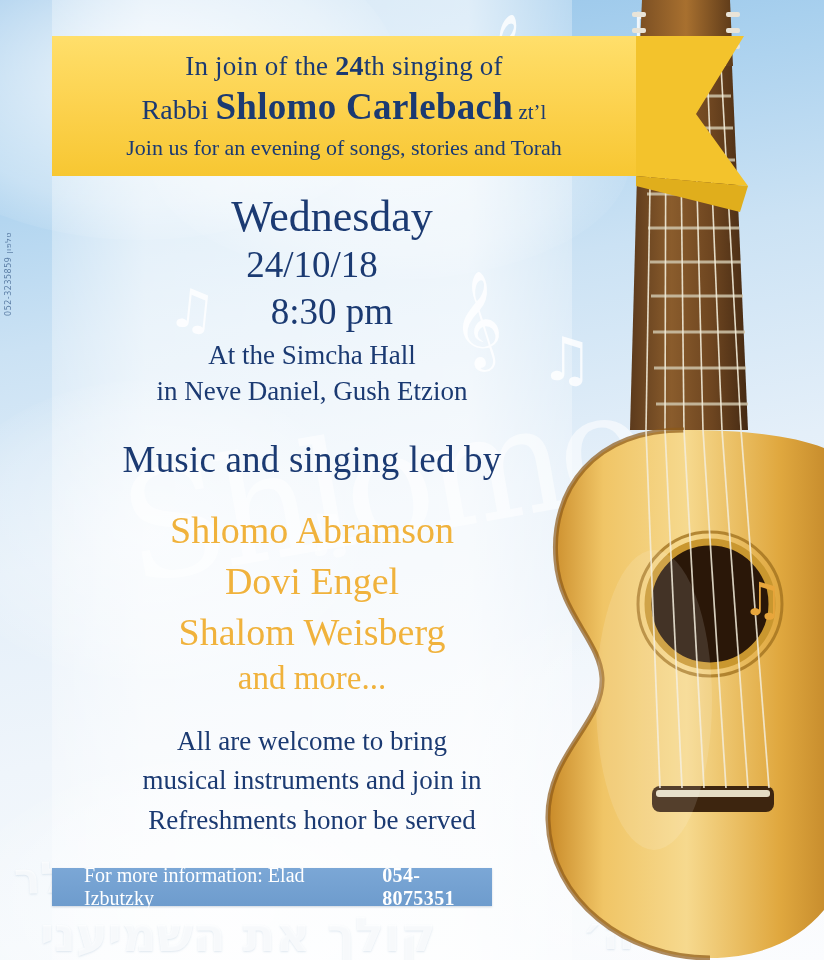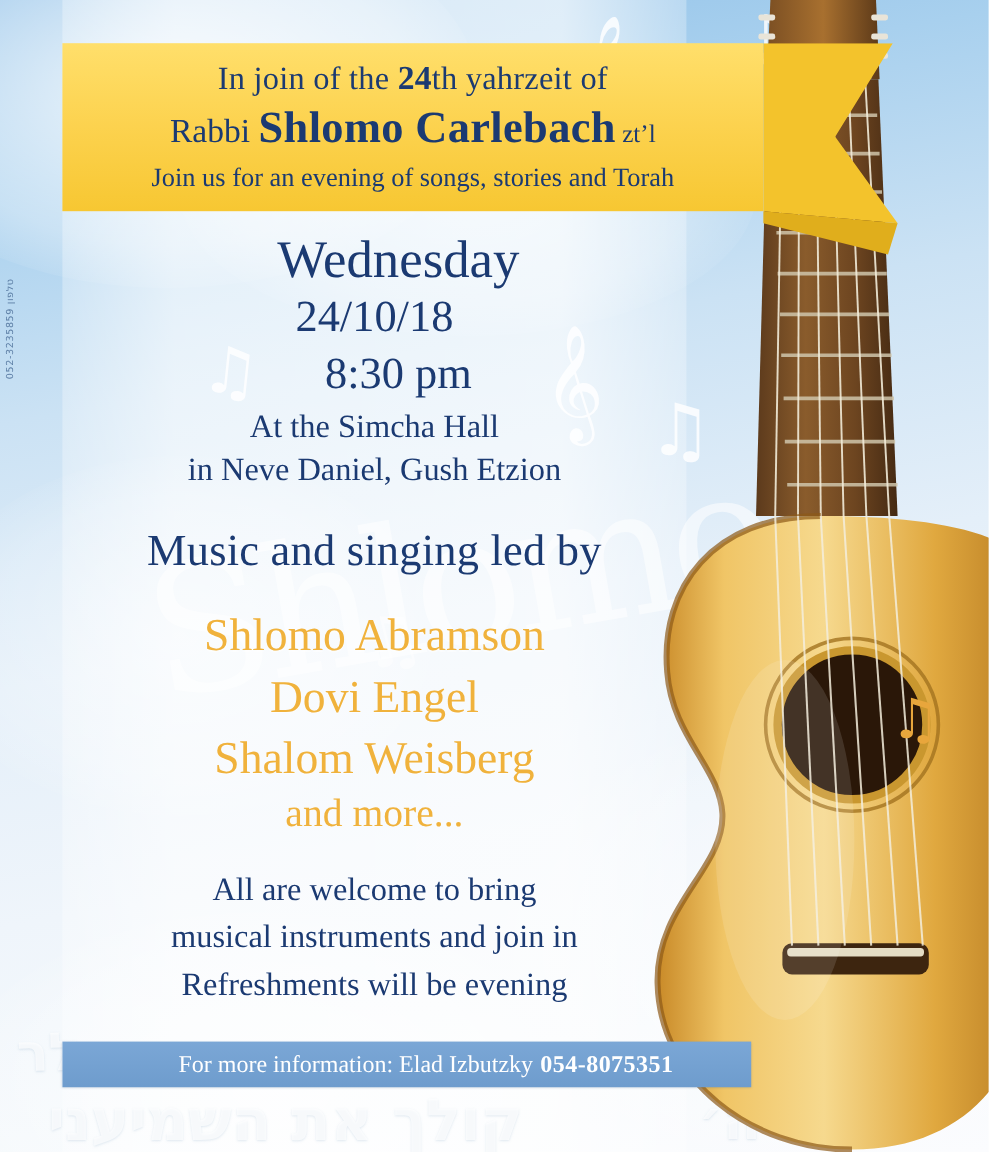--- a/index.html
+++ b/index.html
@@ -157,21 +157,21 @@
   }
   .performers { margin-top: 24px; text-align: center; }
   .more { font-size: 33px; color: #f0b23c; line-height: 1.3; }
   .welcome { font-size: 27px; line-height: 1.45; margin-top: 22px; }
 
   
   .footer {
     position: absolute;
     left: 52px;
     top: 868px;
-    width: 574px;
+    width: 440px;
     height: 38px;
     background: linear-gradient(to bottom, #7ba7d6 0%, #6e9ccd 100%);
     color: #ffffff;
     font-size: 20px;
     display: flex;
     align-items: center;
     justify-content: center;
     z-index: 5;
     box-shadow: 0 1px 2px rgba(60,90,130,0.25);
     padding-left: 32px;
@@ -329,21 +329,21 @@
   <div class="banner-tail">
     <svg width="120" height="192" viewBox="0 0 120 192" xmlns="http://www.w3.org/2000/svg">
       <path d="M0 0 L108 0 L60 78 L112 150 L0 140 Z" fill="#f3c32c"></path>
       <path d="M0 140 L112 150 L104 176 L0 150 Z" fill="#e0ae1c"></path>
     </svg>
   </div>
 
   <div class="banner">
     <div class="banner-inner">
       <div class="line1">
-        <span>In join of the </span><span class="num">24</span><span>th yahrzeit of</span>
+        <span>In join of the </span><span class="num">24</span><span>th singing of</span>
       </div>
       <div class="line2">
         <span>Rabbi </span><span class="big">Shlomo Carlebach</span><span class="ztl"> zt’l</span>
       </div>
       <div class="line3">Join us for an evening of songs, stories and Torah</div>
     </div>
   </div>
 
   <div class="body-text">
     <div class="day">Wednesday</div>
@@ -360,21 +360,21 @@
     <div class="performers">
       <div class="performer">Shlomo Abramson</div>
       <div class="performer">Dovi Engel</div>
       <div class="performer">Shalom Weisberg</div>
       <div class="more">and more...</div>
     </div>
 
     <div class="welcome">
       <div>All are welcome to bring</div>
       <div>musical instruments and join in</div>
-      <div>Refreshments will be evening</div>
+      <div>Refreshments honor be served</div>
     </div>
   </div>
 
   <div class="footer">
     <span>For more information: Elad Izbutzky</span>
     <span class="phone">054-8075351</span>
   </div>
 
   <div class="side-credit">טלפון 052-3235859</div>
 

